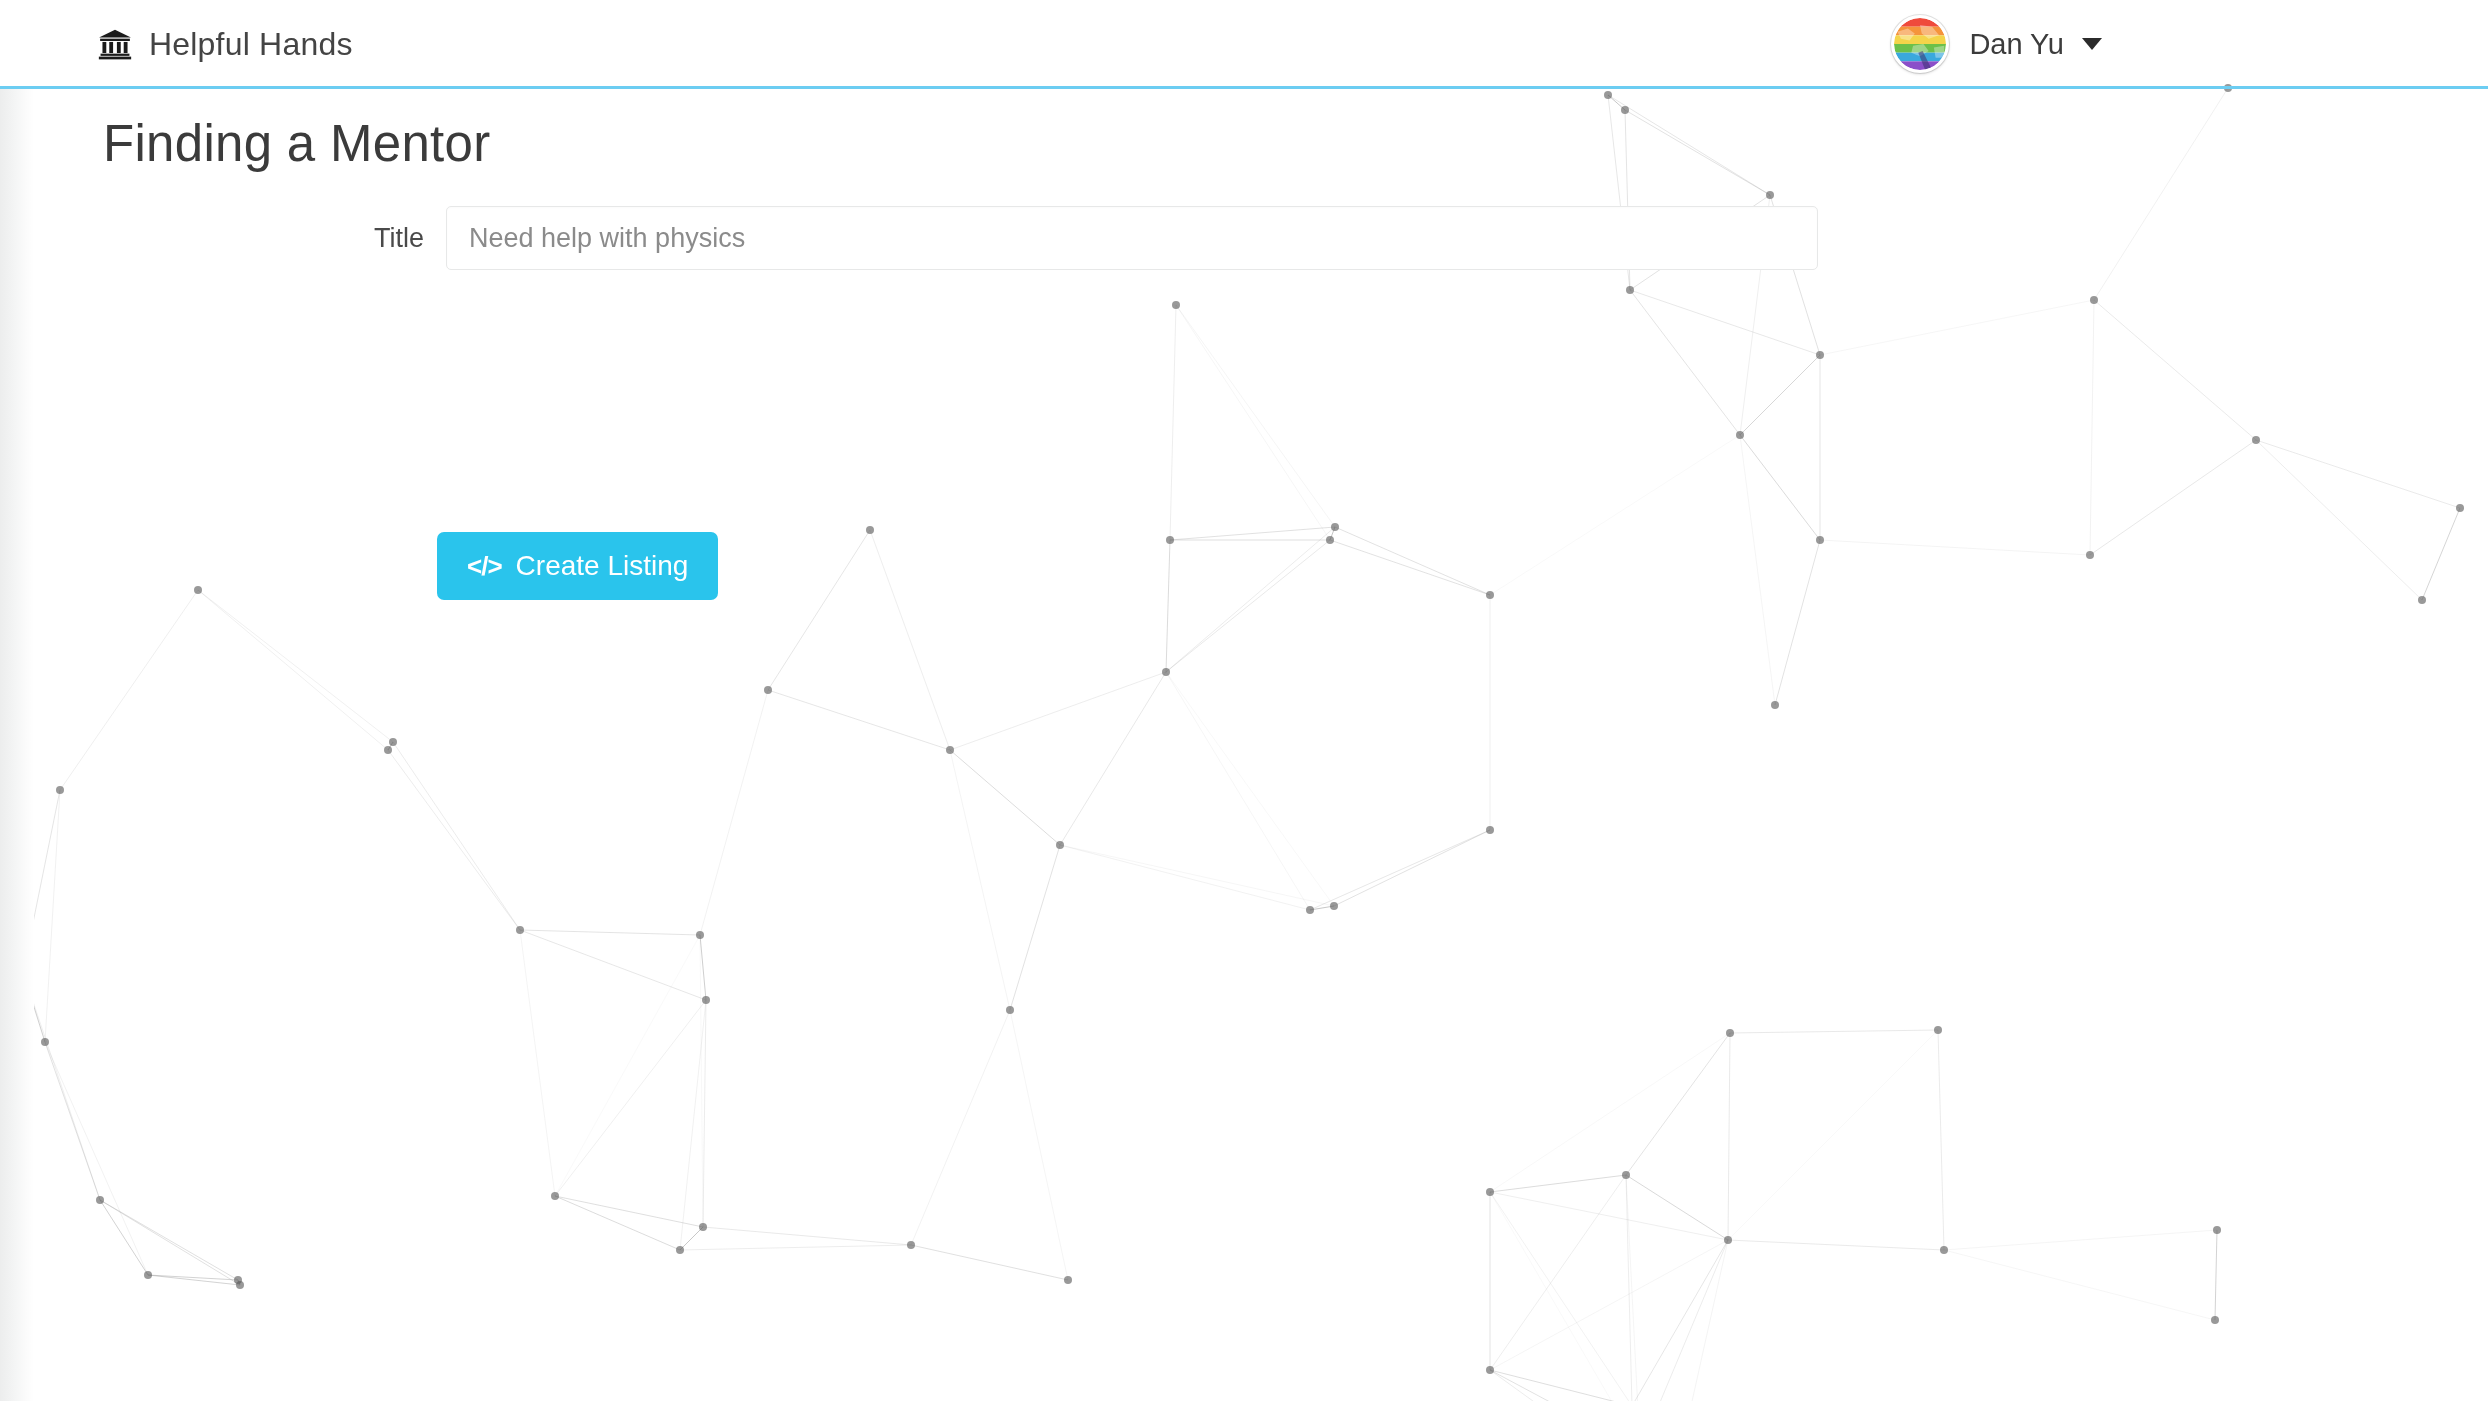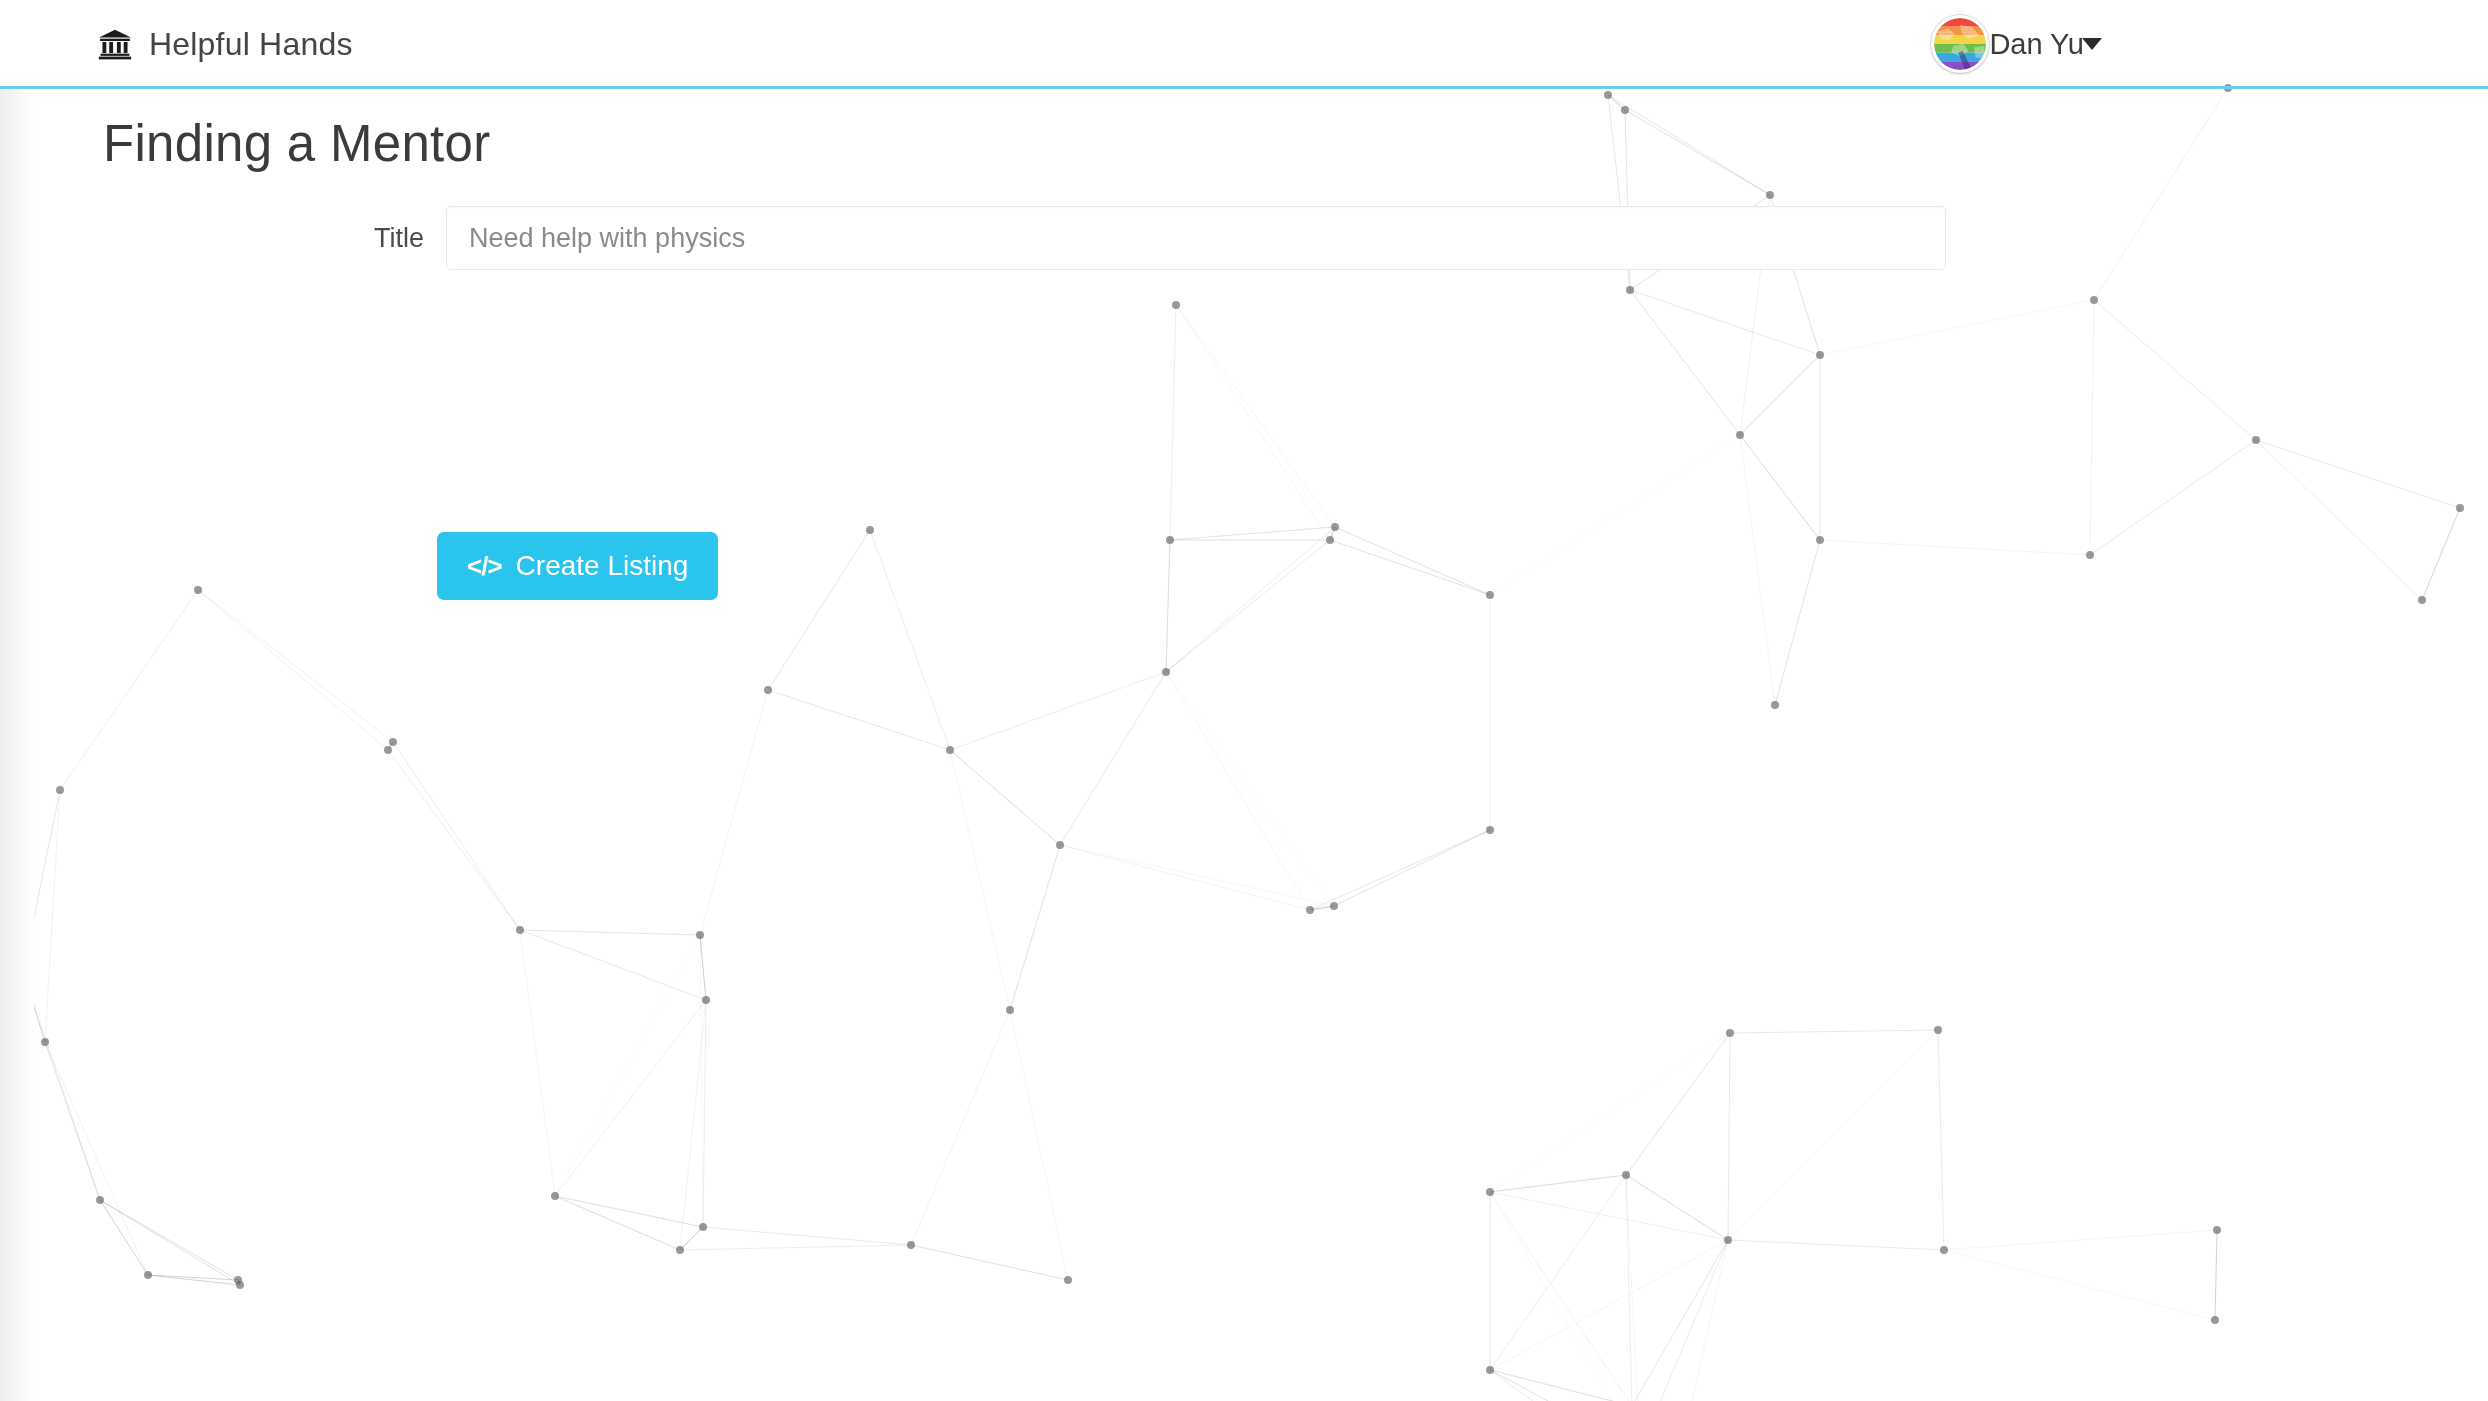--- a/index.html
+++ b/index.html
@@ -88,20 +88,21 @@
     white-space: nowrap;
   }
 
   .user-menu {
     position: absolute;
     right: 98px;
     top: 50%;
     transform: translateY(-50%);
     display: flex;
     align-items: center;
+    gap: 20px;
     cursor: pointer;
   }
   .avatar {
     width: 58px;
     height: 58px;
     border-radius: 50%;
     overflow: hidden;
     flex: 0 0 auto;
     border: 3px solid #ffffff;
     box-shadow: 0 0 0 1px rgba(0,0,0,0.10), 0 1px 3px rgba(0,0,0,0.18);
@@ -159,21 +160,21 @@
     font-size: 27px;
     font-weight: 400;
     color: #4a4a4a;
     white-space: nowrap;
   }
 
   #row-title { left: 86px; top: 117px; }
   #row-title .form-label { line-height: 64px; }
 
   .text-input {
-    width: 1500px;
+    width: 1372px;
     height: 64px;
     border: 1px solid #e7e8e8;
     border-radius: 5px;
     background: #ffffff;
     font-family: "Liberation Sans", sans-serif;
     font-size: 27px;
     font-weight: 300;
     color: #8b8b8b;
     padding: 0 22px;
     outline: none;

